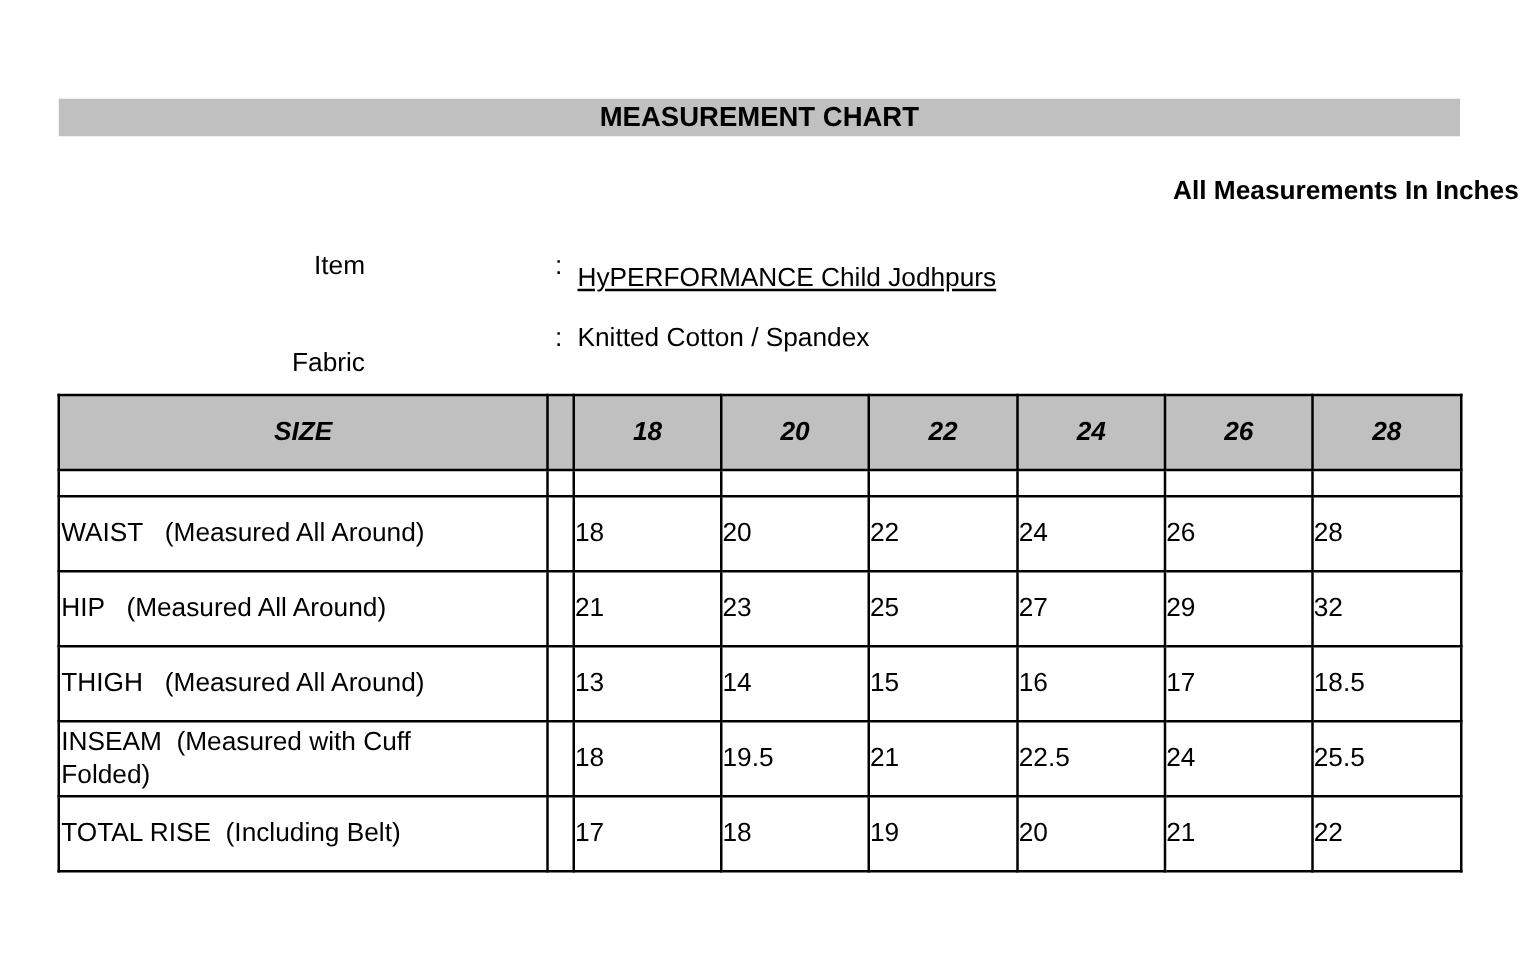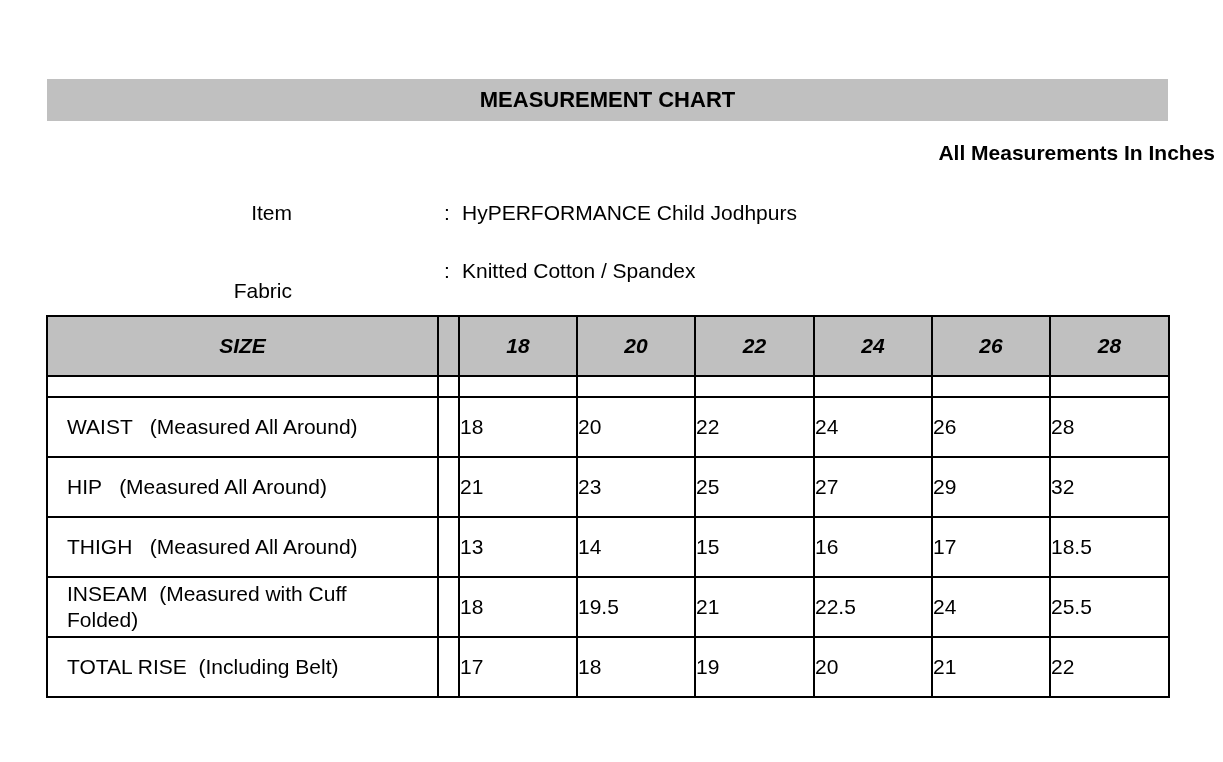--- a/index.html
+++ b/index.html
@@ -1,39 +1,39 @@
 <!DOCTYPE html>
 <html><head>
   <meta charset="utf-8">
   <style>
     html, body { margin:0; padding:0; background:#ffffff; }
     body { width:1223px; height:762px; position:relative; font-family:"Liberation Sans", sans-serif; color:#000; overflow:hidden; }
-    .title-bar { position:absolute; left:47px; top:79px; width:1121px; height:42px; background:#c0c0c0; display:flex; align-items:center; justify-content:center; font-weight:bold; font-size:22px; }
+    .title-bar { position:absolute; left:47px; top:79px; width:1121px; height:30px; background:#c0c0c0; display:flex; align-items:center; justify-content:center; font-weight:bold; font-size:22px; }
     .subtitle { position:absolute; left:0; width:1215px; top:141px; text-align:right; font-weight:bold; font-size:21px; }
     .meta-label { position:absolute; font-size:21px; text-align:right; width:100px; }
     .meta-colon { position:absolute; left:444px; font-size:21px; }
     .meta-value { position:absolute; left:462px; font-size:21px; }
     table { position:absolute; left:46px; top:315px; border-collapse:collapse; table-layout:fixed; }
     td, th { border:2px solid #000; padding:0; font-size:21px; vertical-align:middle; }
     th { background:#c0c0c0; font-weight:bold; font-style:italic; height:58px; }
     tr.spacer td { height:19px; }
     tr.data td { height:58px; }
-    td.label { text-align:left; padding-left:19px; line-height:26px; }
+    td.label { text-align:left; padding-left:1px; line-height:26px; }
   </style>
 </head>
 <body>
 
 <div class="title-bar">
   <span>MEASUREMENT CHART</span>
 </div>
 <div class="subtitle">All Measurements In Inches</div>
 
 <div class="meta-label" style="left:192px; top:201px;">Item</div>
 <div class="meta-colon" style="top:201px;">:</div>
-<div class="meta-value" style="top:201px;">HyPERFORMANCE Child Jodhpurs</div>
+<div class="meta-value" style="top:211px;text-decoration:underline;">HyPERFORMANCE Child Jodhpurs</div>
 
 <div class="meta-label" style="left:192px; top:259px;margin-top:20px;">Fabric</div>
 <div class="meta-colon" style="top:259px;">:</div>
 <div class="meta-value" style="top:259px;">Knitted Cotton / Spandex</div>
 
 <table>
   <colgroup>
     <col style="width:391px">
       <col style="width:21px">
     <col style="width:118px">

